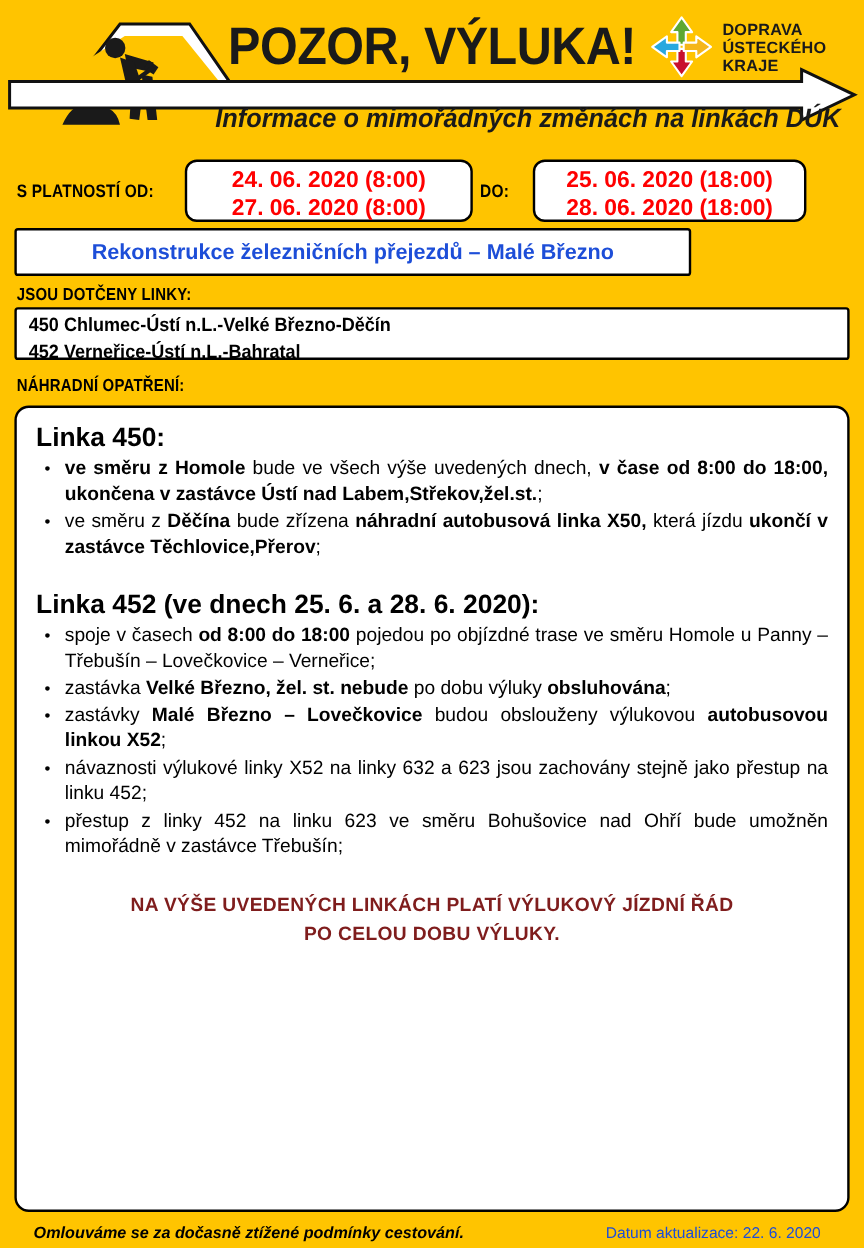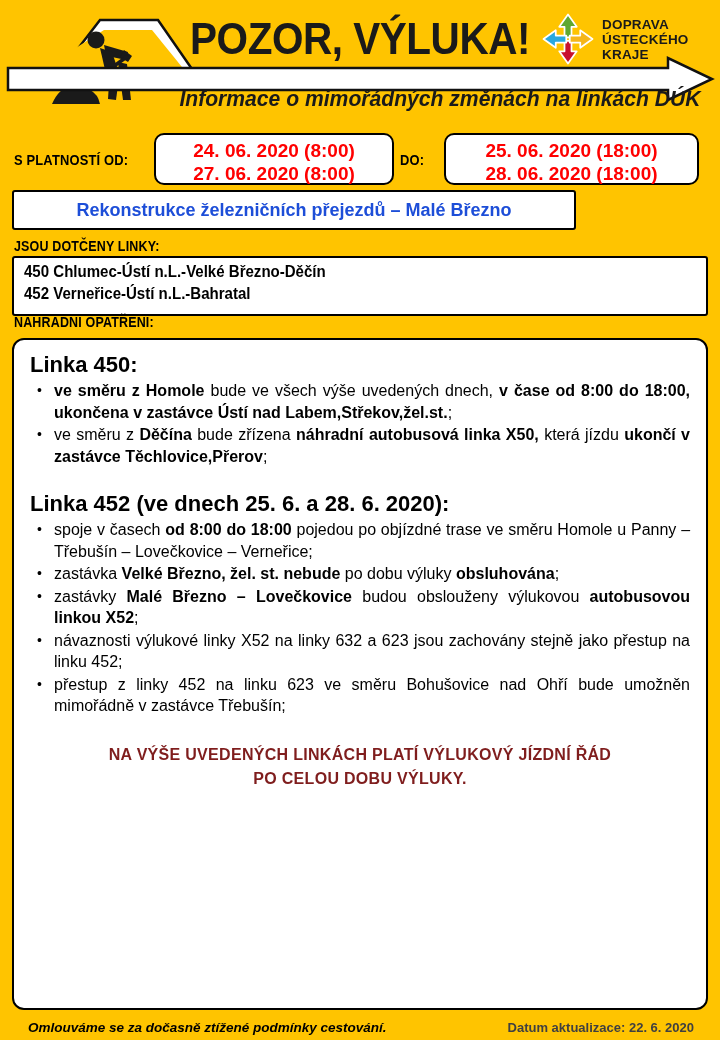--- a/index.html
+++ b/index.html
@@ -113,21 +113,21 @@
     color: #FF0000;
     font-weight: bold;
     font-size: 19px;
     line-height: 23px;
     text-align: center;
     padding: 4px 8px 4px 8px;
     box-sizing: border-box;
     white-space: nowrap;
   }
   .date-box-from { width: 240px; height: 52px; }
-  .date-box-to { width: 255px; height: 52px; margin-left: 2px; }
+  .date-box-to { width: 228px; height: 52px; margin-left: 2px; }
 
   
   .reason-box {
     position: absolute;
     left: 12px;
     top: 190px;
     width: 564px;
     height: 40px;
     border: 2px solid #000;
     background: #ffffff;
@@ -154,21 +154,21 @@
     white-space: nowrap;
   }
   .heading-affected { left: 14px; top: 238px; }
   .heading-measures { left: 14px; top: 314px; }
 
   .lines-box {
     position: absolute;
     left: 12px;
     top: 256px;
     width: 696px;
-    height: 60px;
+    height: 44px;
     border: 2px solid #000;
     background: #ffffff;
     border-radius: 3px;
     box-sizing: border-box;
     padding: 3px 0 0 10px;
   }
   .line-entry {
     font-weight: bold;
     font-size: 16px;
     line-height: 22px;
@@ -249,25 +249,24 @@
   .footer-apology {
     margin-left: 28px;
     font-weight: bold;
     font-style: italic;
     font-size: 13.5px;
     color: #000;
     white-space: nowrap;
   }
   .footer-updated {
     margin-left: auto;
-    margin-right: 26px;
+    margin-right: 36px;
     font-size: 13px;
-    color: #404040;
-    white-space: nowrap;
-    font-weight: bold;
+    color: #1d4ed8;
+    white-space: nowrap;
   }
 </style>
 </head>
 <body>
 
 <div class="poster">
 
   <div class="header">
 
     <svg class="header-graphic" viewBox="0 0 720 128" preserveAspectRatio="none">

